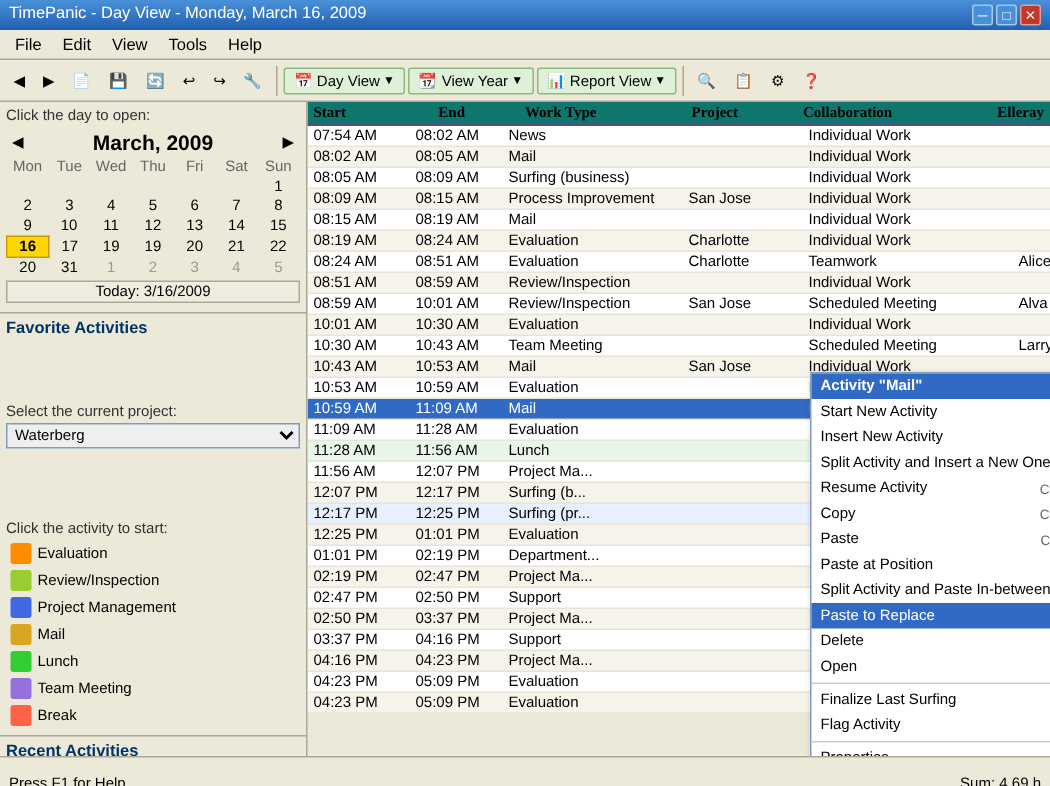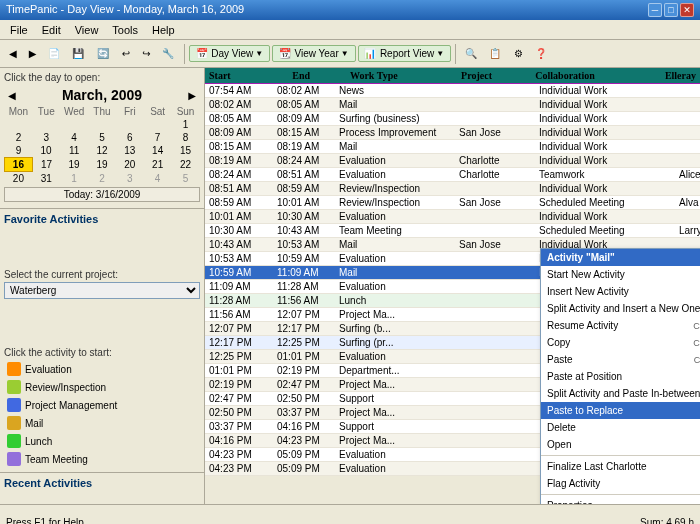--- a/index.html
+++ b/index.html
@@ -262,20 +262,26 @@
               <div class="icon-lunch"></div>
             </div>
             <span>Lunch</span>
           </div>
           <div class="activity-item">
             <div class="activity-icon">
               <div class="icon-team"></div>
             </div>
             <span>Team Meeting</span>
           </div>
+          <div class="activity-item">
+            <div class="activity-icon">
+              <div class="icon-break"></div>
+            </div>
+            <span>Break</span>
+          </div>
         </div>
     </div>
 
     <div id="recent-section">
       <div class="section-title">Recent Activities</div>
       <div class="click-label">Click the activity to start:</div>
       <div id="recent-activities">
           <div class="activity-item selected">
             <div class="activity-icon">
               <div class="icon-eval"></div>
@@ -564,21 +570,21 @@
             <span>Paste to Replace</span>
           </div>
           <div class="ctx-item">
             <span>Delete</span>
           </div>
           <div class="ctx-item">
             <span>Open</span>
           </div>
           <div class="ctx-sep"></div>
           <div class="ctx-item">
-            <span>Finalize Last Charlotte</span>
+            <span>Finalize Last Surfing</span>
           </div>
           <div class="ctx-item">
             <span>Flag Activity</span>
           </div>
           <div class="ctx-sep"></div>
           <div class="ctx-item">
             <span>Properties ...</span>
           </div>
         </div>
     </div>

